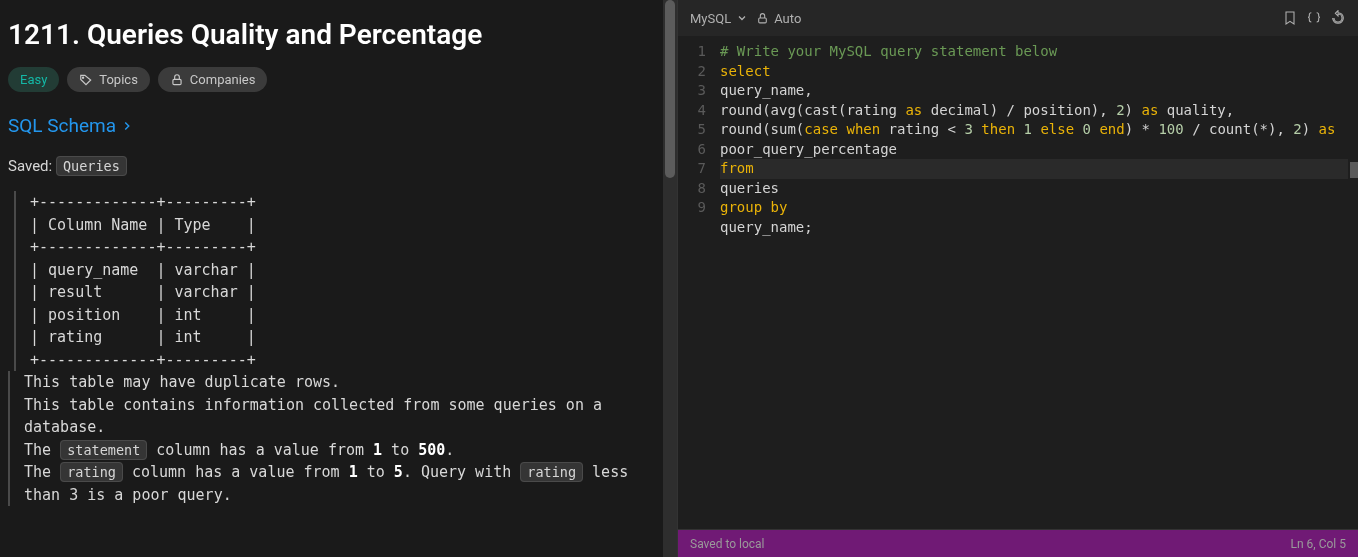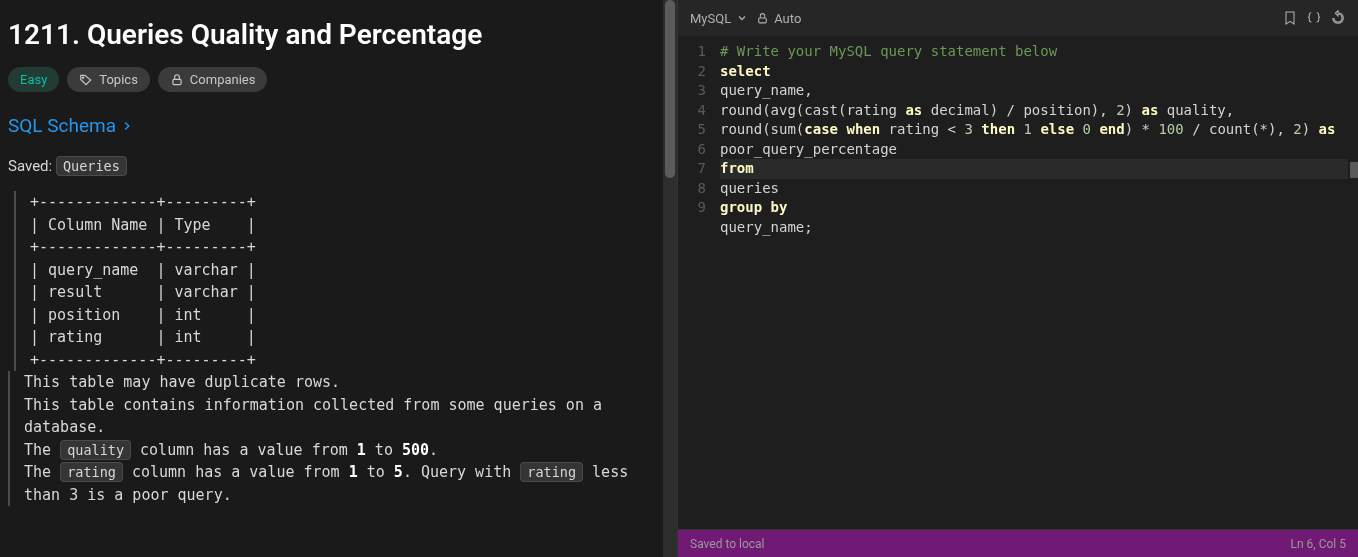--- a/index.html
+++ b/index.html
@@ -137,21 +137,21 @@
   text-align: right;
   padding-right: 14px;
   color: #5a5a5a;
   user-select: none;
 }
 .gutter div { height: 19.5px; }
 .code-lines { flex: 1; color: #d0d0d0; padding-right: 10px; position: relative; }
 .code-lines .line { min-height: 19.5px; white-space: pre-wrap; word-break: break-word; }
 .code-lines .line.hl { background: #2a2a2a; }
 .tk-comment { color: #6a9955; text-align: center; }
-.tk-kw { color: #fef9c3; font-weight: bold; }
+.tk-kw { color: #eab308; }
 .tk-num { color: #b5cea8; }
 .tk-default { color: #d4d4d4; }
 .editor-status {
   height: 28px;
   background: #701a75;
   display: flex;
   align-items: center;
   padding: 0 12px;
   font-size: 12px;
   color: #9a9a9a;
@@ -210,21 +210,21 @@
 | query_name  | varchar |
 | result      | varchar |
 | position    | int     |
 | rating      | int     |
 +-------------+---------+</pre>
 
   <div class="problem-body">
     <p>This table may have duplicate rows.</p>
     <p>This table contains information collected from some queries on a database.</p>
     <p>
-      <span>The </span><span class="code-inline">quality</span><span> column has a value from </span><b>1</b><span> to </span><b>500</b><span>.</span>
+      <span>The </span><span class="code-inline">statement</span><span> column has a value from </span><b>1</b><span> to </span><b>500</b><span>.</span>
     </p>
     <p>
       <span>The </span><span class="code-inline">rating</span><span> column has a value from </span><b>1</b><span> to </span><b>5</b><span>. Query with </span><span class="code-inline">rating</span><span> less than 3 is a poor query.</span>
     </p>
   </div>
 </div>
 
 <div class="scrollbar-gap">
   <div class="scrollbar-thumb"></div>
 </div>

